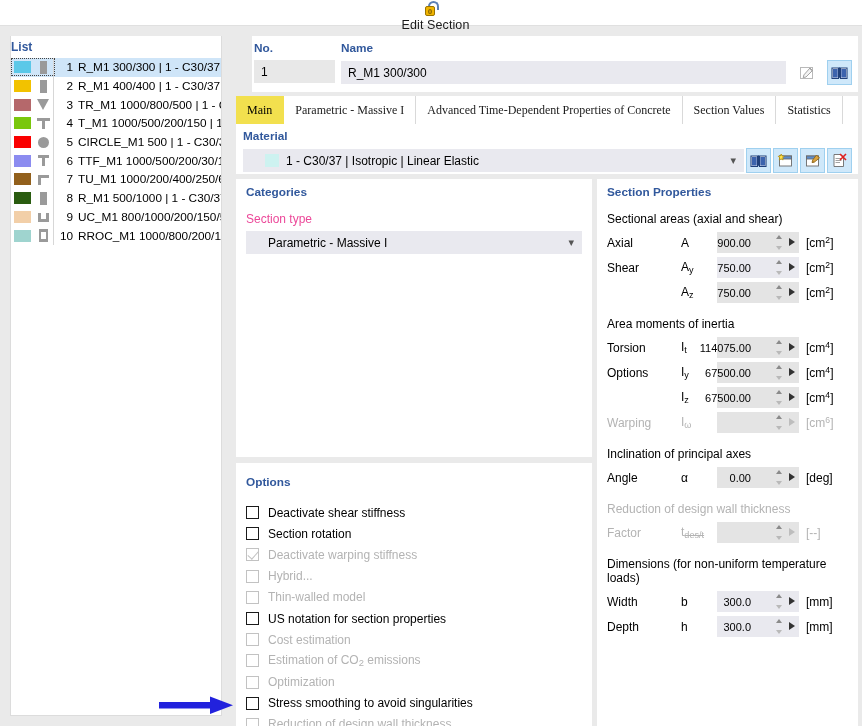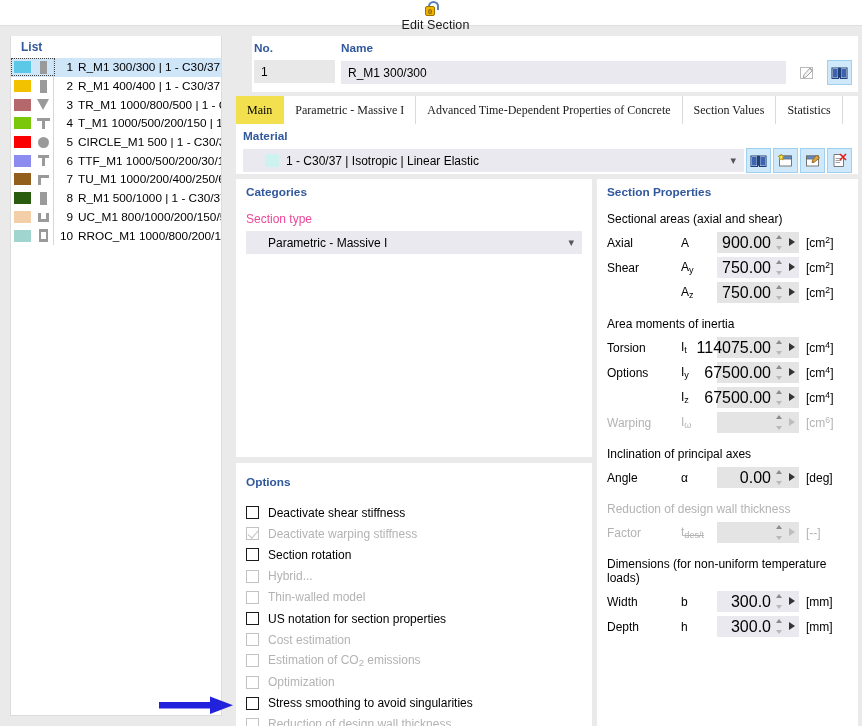--- a/index.html
+++ b/index.html
@@ -67,21 +67,20 @@
     position: absolute; left: 10px; top: 36px;
     width: 212px; height: 680px;
     background: #ffffff;
     border: 1px solid #dcdcdc;
     border-top: none;
     overflow: hidden;
   }
   .list-header {
     height: 22px;
     display: flex; align-items: center;
-    padding-left: 10px;
     font-size: 12px;
     color: #31589c;
     font-weight: bold;
     background: #ffffff;
   }
   .list-rows { position: relative; }
   .list-row {
     display: flex; align-items: center;
     height: 18.7px;
     font-size: 11.8px;
@@ -322,22 +321,22 @@
     display: flex; align-items: center;
     height: 25px;
     font-size: 12px;
   }
   .p-name { width: 74px; flex: none; color: #000; }
   .p-sym  { width: 36px; flex: none; color: #000; }
   .p-field {
     width: 82px; height: 21px; flex: none;
     background: #e4e4e4;
     display: flex; align-items: center; justify-content: flex-end;
-    padding-right: 0;
-    font-size: 16px; color: #000;
+    padding-right: 20px;
+    font-size: 11px; color: #000;
     position: relative;
   }
   .p-field.editable { background: #e9e9ef; }
   .p-field.dis { background: #e4e4e4; }
   .spin {
     position: absolute; right: 16px; top: 3px;
     width: 8px; height: 15px;
     display: flex; flex-direction: column; justify-content: space-between;
     align-items: center;
   }
@@ -582,27 +581,27 @@
       </div>
     </div>
 
     <div class="options-group panel-white">
       <div class="group-title">Options</div>
       <div id="options-list">
           <div class="opt-row">
             <span class="cbx"></span>
             <span class="opt-label">Deactivate shear stiffness</span>
           </div>
+          <div class="opt-row">
+            <span class="cbx"></span>
+            <span class="opt-label">Section rotation</span>
+          </div>
           <div class="opt-row dis">
             <span class="cbx checked disabled"></span>
             <span class="opt-label">Deactivate warping stiffness</span>
-          </div>
-          <div class="opt-row">
-            <span class="cbx"></span>
-            <span class="opt-label">Section rotation</span>
           </div>
           <div class="opt-row dis">
             <span class="cbx disabled"></span>
             <span class="opt-label">Hybrid...</span>
           </div>
           <div class="opt-row dis">
             <span class="cbx disabled"></span>
             <span class="opt-label">Thin-walled model</span>
           </div>
           <div class="opt-row">

